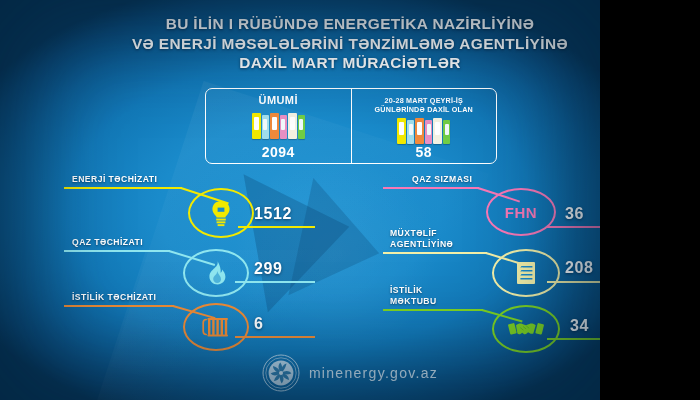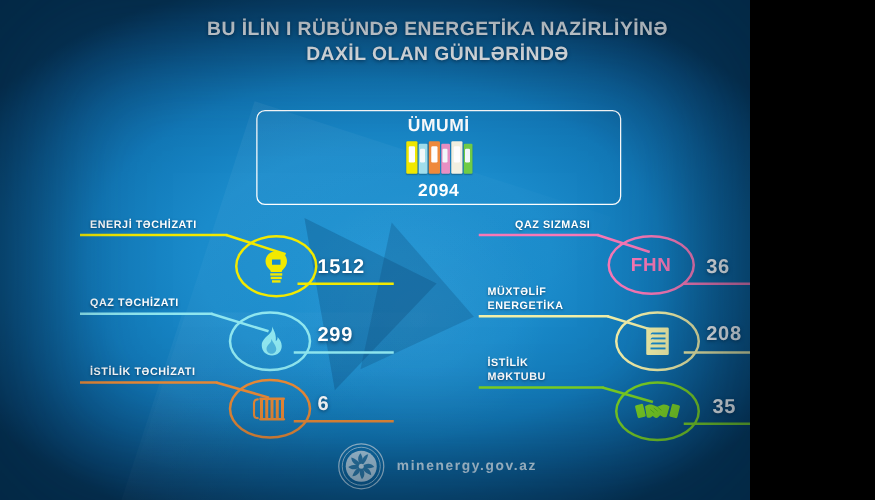--- a/index.html
+++ b/index.html
@@ -37,21 +37,21 @@
     font-weight:bold;font-size:15.4px;line-height:19.5px;letter-spacing:.4px;
     text-shadow:0 1px 3px rgba(0,20,40,.6);}
   .title div{white-space:nowrap;}
 
   
   .cards{position:absolute;left:205px;top:88px;width:290px;height:74px;
     border:1.6px solid #ffffff;border-radius:7px;display:flex;}
   .card{flex:1;display:flex;flex-direction:column;align-items:center;justify-content:flex-start;
     padding-top:6px;position:relative;}
   .card+.card{border-left:1.6px solid #ffffff;}
-  .card-title{font-weight:bold;font-size:14px;letter-spacing:.4px;text-align:center;line-height:11.5px;}
+  .card-title{font-weight:bold;font-size:11px;letter-spacing:.4px;text-align:center;line-height:11.5px;}
   .card-title.sm{font-size:7.2px;letter-spacing:.2px;line-height:8.6px;padding-top:2px;}
   .card-val{font-weight:bold;font-size:14px;letter-spacing:.5px;position:absolute;bottom:3px;}
   .binders{display:flex;gap:1px;margin-top:4px;height:28px;align-items:flex-end;}
   .bndr{width:9px;height:26px;border-radius:1px;position:relative;
     box-shadow:0 1px 1px rgba(0,0,0,.25);}
   .bndr::after{content:"";position:absolute;left:2px;top:4px;width:5px;height:13px;
     background:#fff;border-radius:1px;}
   .bndr.thin{width:7px;height:24px;opacity:.95;}
   .bndr.thin::after{left:1.5px;width:4px;height:11px;}
 
@@ -68,49 +68,63 @@
   .numline{position:absolute;height:1.6px;}
 
   
   .ico{display:block;}
   .fhn{font-weight:bold;font-size:15px;letter-spacing:.6px;color:#f978b6;}
 
   
   .footer{position:absolute;left:0;bottom:8px;width:700px;display:flex;
     align-items:center;justify-content:center;gap:9px;}
   .emblem{width:38px;height:38px;border-radius:50%;position:relative;opacity:.92;}
-  .url{font-size:11px;letter-spacing:1.3px;color:#cfe6f5;font-weight:bold;}
+  .url{font-size:14px;letter-spacing:1.3px;color:#cfe6f5;}
 </style>
 </head>
 <body>
 
 <div id="stage">
   <div class="wm wm1"></div>
   <div class="wm wm2"></div>
   <div class="wm wm3"></div>
   <div class="wm wm4"></div>
   <div class="wm wm5"></div>
 
   <div class="title">
     <div>BU İLİN I RÜBÜNDƏ ENERGETİKA NAZİRLİYİNƏ</div>
-    <div>DAXİL OLAN GÜNLƏRİNDƏ</div>
+    <div>VƏ ENERJİ MƏSƏLƏLƏRİNİ TƏNZİMLƏMƏ AGENTLİYİNƏ</div>
+    <div>DAXİL MART MÜRACİƏTLƏR</div>
   </div>
 
   <div class="cards">
     <div class="card">
       <div class="card-title">ÜMUMİ</div>
       <div class="binders">
         <span class="bndr" style="background:#f2e900"></span>
         <span class="bndr thin" style="background:#a8e3ef"></span>
         <span class="bndr" style="background:#f08a3c"></span>
         <span class="bndr thin" style="background:#f491c4"></span>
         <span class="bndr" style="background:#f3f1e2"></span>
         <span class="bndr thin" style="background:#76d13f"></span>
       </div>
       <div class="card-val">2094</div>
+    </div>
+    <div class="card">
+      <div class="card-title sm">20-28 MART QEYRİ-İŞ</div>
+      <div class="card-title sm" style="padding-top:0">GÜNLƏRİNDƏ DAXİL OLAN</div>
+      <div class="binders" style="margin-top:2px">
+        <span class="bndr" style="background:#f2e900"></span>
+        <span class="bndr thin" style="background:#a8e3ef"></span>
+        <span class="bndr" style="background:#f08a3c"></span>
+        <span class="bndr thin" style="background:#f491c4"></span>
+        <span class="bndr" style="background:#f3f1e2"></span>
+        <span class="bndr thin" style="background:#76d13f"></span>
+      </div>
+      <div class="card-val">58</div>
     </div>
   </div>
 
   <div class="stat">
     <div class="lbl" style="left:72px;top:174px;color:#fff">ENERJİ TƏCHİZATI</div>
     <div class="ulin" style="left:64px;top:187px;width:118px;background:#f2e900"></div>
     <div class="conn" style="left:181px;top:187px;width:50px;background:#f2e900;transform:rotate(18deg)"></div>
     <div class="circ" style="left:188px;top:188px;width:62px;height:46px;border-width:2.6px;border-color:#f2e900">
       <svg class="ico" width="26" height="28" viewBox="0 0 26 28">
         <path d="M13 2c-5 0-8.6 3.6-8.6 8 0 3 1.6 5 3 6.4.8.8 1.1 1.3 1.2 2.1h8.8c.1-.8.4-1.3 1.2-2.1 1.4-1.4 3-3.4 3-6.4 0-4.4-3.6-8-8.6-8z" fill="#f2e900"></path>
@@ -164,21 +178,21 @@
     <div class="conn" style="left:478px;top:187px;width:44px;background:#f978b6;transform:rotate(18deg)"></div>
     <div class="circ" style="left:486px;top:188px;width:66px;height:44px;border-width:2.4px;border-color:#f978b6">
       <span class="fhn">FHN</span>
     </div>
     <div class="num" style="left:565px;top:205px">36</div>
     <div class="numline" style="left:547px;top:226px;width:73px;background:#f978b6"></div>
   </div>
 
   <div class="stat">
     <div class="lbl" style="left:390px;top:228px;color:#fff">MÜXTƏLİF</div>
-    <div class="lbl" style="left:390px;top:239px;color:#fff">ENERGETİKA</div>
+    <div class="lbl" style="left:390px;top:239px;color:#fff">AGENTLİYİNƏ</div>
     <div class="ulin" style="left:383px;top:252px;width:104px;background:#f2efa8"></div>
     <div class="conn" style="left:486px;top:252px;width:40px;background:#f2efa8;transform:rotate(17deg)"></div>
     <div class="circ" style="left:492px;top:249px;width:64px;height:44px;border-width:2.4px;border-color:#f2efa8">
       <svg class="ico" width="24" height="26" viewBox="0 0 24 26">
         <rect x="3" y="2" width="18" height="22" rx="1" fill="#f2efa8"></rect>
         <rect x="6.4" y="6" width="12" height="1.5" fill="#1a8bcb"></rect>
         <rect x="6.4" y="10" width="12" height="1.5" fill="#1a8bcb"></rect>
         <rect x="6.4" y="14" width="12" height="1.5" fill="#1a8bcb"></rect>
         <rect x="6.4" y="18" width="12" height="1.5" fill="#1a8bcb"></rect>
         <path d="M4.6 5.4l1.3 1.4 2.3-2.6" stroke="#f2efa8" stroke-width="1.4" fill="none" stroke-linecap="round"></path>
@@ -196,21 +210,21 @@
     <div class="ulin" style="left:383px;top:309px;width:100px;background:#7ed321"></div>
     <div class="conn" style="left:482px;top:309px;width:42px;background:#7ed321;transform:rotate(16deg)"></div>
     <div class="circ" style="left:492px;top:305px;width:64px;height:44px;border-width:2.4px;border-color:#7ed321">
       <svg class="ico" width="36" height="22" viewBox="0 0 36 22">
         <rect x="1" y="5.5" width="6.6" height="10.6" rx="1.2" fill="#7ed321" transform="rotate(-14 4.3 10.8)"></rect>
         <rect x="28.4" y="5.5" width="6.6" height="10.6" rx="1.2" fill="#7ed321" transform="rotate(14 31.7 10.8)"></rect>
         <path d="M8 7.2c2-1.6 4.2-2 6.4-1.2l3.4 1.3 3.6-1.4c2.2-.8 4.4-.3 6.3 1.3l-2.4 8.2c-1 .6-2.2.6-3.2 0l-2-1.2-1.4 1.4c-.9.9-2.2 1-3.2.2l-1.3-1-1.7 1.1c-1 .6-2.2.5-3.1-.3z" fill="#7ed321"></path>
         <path d="M12.2 9.6l3.2 2.6M15 8.4l3.1 2.6M18.2 7.8l3 2.5" stroke="#2b8f10" stroke-width="0.8" opacity=".45" fill="none"></path>
       </svg>
     </div>
-    <div class="num" style="left:570px;top:317px">35</div>
+    <div class="num" style="left:570px;top:317px">34</div>
     <div class="numline" style="left:547px;top:338px;width:73px;background:#7ed321"></div>
   </div>
 
   <div class="footer">
     <div class="emblem">
       <svg width="38" height="38" viewBox="0 0 38 38">
         <circle cx="19" cy="19" r="18" fill="none" stroke="#bcd9ec" stroke-width="1"></circle>
         <circle cx="19" cy="19" r="15.2" fill="none" stroke="#bcd9ec" stroke-width="0.7"></circle>
         <circle cx="19" cy="19" r="12.4" fill="#d8eaf6" opacity=".9"></circle>
         <g fill="#1a6fa3" opacity=".85">

